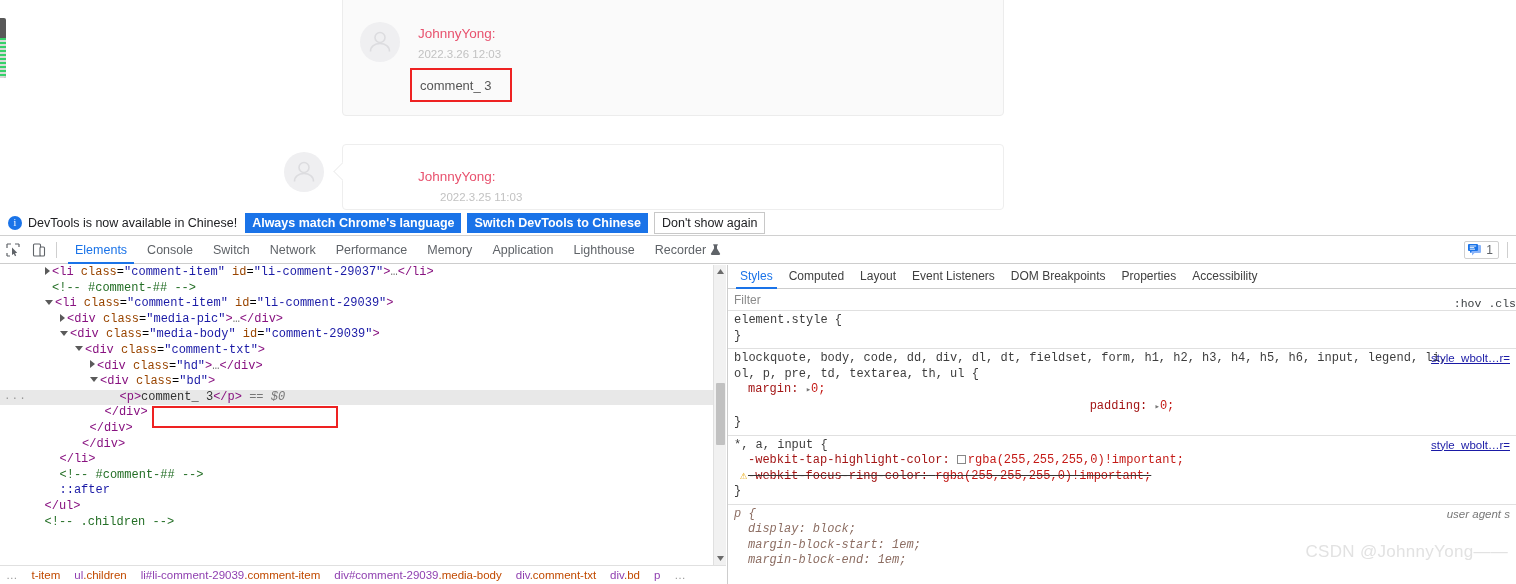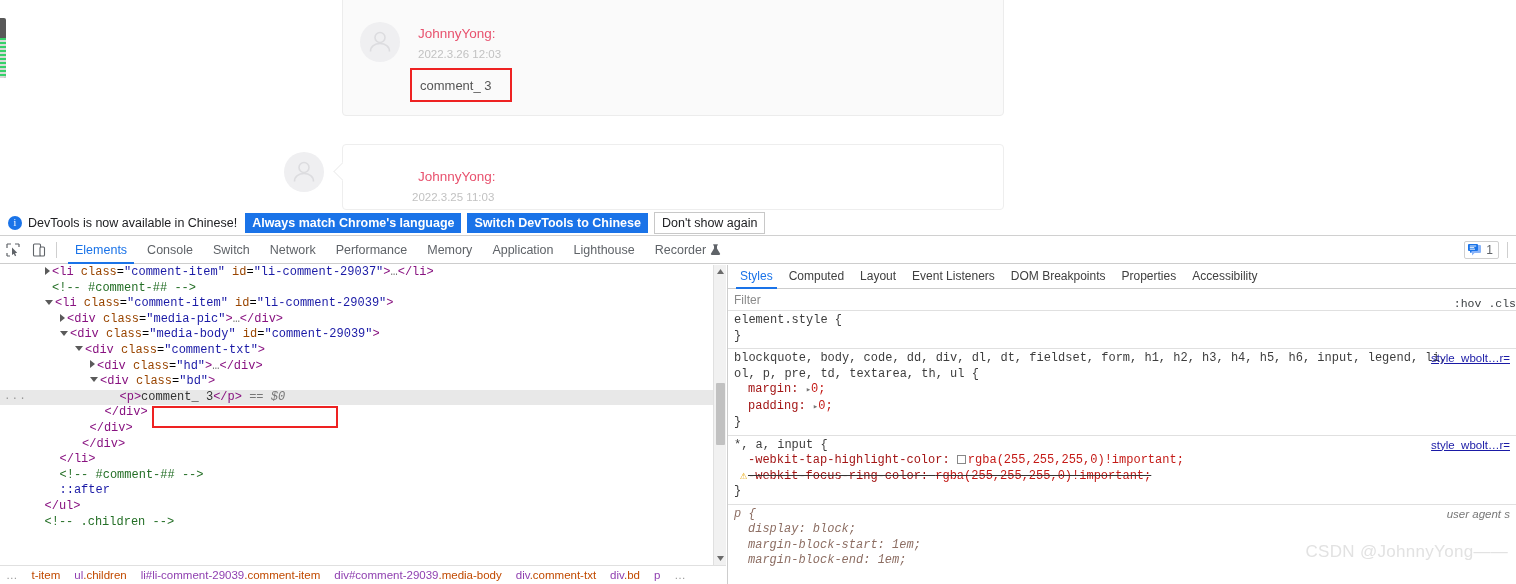--- a/index.html
+++ b/index.html
@@ -56,21 +56,21 @@
     position:absolute; font-size:13.5px; color:#e8526e;
     font-family:"Liberation Sans", sans-serif;
   }
   .cmt-date {
     position:absolute; font-size:11.5px; color:#c2c2c2;
   }
   .cmt-body {
     position:absolute; font-size:13px; color:#555555;
   }
   .n1{ left:418px; top:26px; } .d1{ left:418px; top:48px; } .b1{ left:420px; top:78px; }
-  .n2{ left:418px; top:169px; } .d2{ left:412px; top:191px; }
+  .n2{ left:418px; top:169px; } .d2{ left:440px; top:191px; }
 
   .redbox {
     position:absolute; border:2px solid #ee2222; background:transparent;
   }
   .redbox-1 { left:410px; top:68px; width:102px; height:34px; }
   .redbox-2 { left:152px; top:406px; width:186px; height:22px; }
 
   
   .notif-bar {
     position:absolute; left:0; top:210px; width:1516px; height:26px;
@@ -402,21 +402,21 @@
   <div id="styles-rules">
       <div class="css-block">
         <div class="sel-txt" style="white-space:pre-wrap">element.style {</div>
         <div class="sel-txt">}</div>
       </div>
       <div class="css-block">
         <div class="link">style_wbolt…r=</div>
         <div class="sel-txt" style="white-space:pre-wrap">blockquote, body, code, dd, div, dl, dt, fieldset, form, h1, h2, h3, h4, h5, h6, input, legend, li,
 ol, p, pre, td, textarea, th, ul {</div>
         <div style="padding-left:14px;position:relative;"><span><span class="prop">margin:</span> <span class="arr">▸</span><span class="pval">0;</span></span></div>
-        <div style="padding-left:14px;position:relative;"><span><span class="prop">padding:</span> <span class="arr">▸</span><span class="pval">0;</span></span></div>
+        <div style="padding-left:14px;position:relative;text-align:center;"><span><span class="prop">padding:</span> <span class="arr">▸</span><span class="pval">0;</span></span></div>
         <div class="sel-txt">}</div>
       </div>
       <div class="css-block">
         <div class="link">style_wbolt…r=</div>
         <div class="sel-txt" style="white-space:pre-wrap">*, a, input {</div>
         <div style="padding-left:14px;position:relative;"><span><span class="prop">-webkit-tap-highlight-color:</span> <span class="swatch"></span><span class="pval">rgba(255,255,255,0)!important;</span></span></div>
         <div style="padding-left:14px;position:relative;"><span class="warn-ico">⚠</span><span class="strike"><span class="prop">-webkit-focus-ring-color:</span> <span class="pval">rgba(255,255,255,0)!important;</span></span></div>
         <div class="sel-txt">}</div>
       </div>
       <div class="css-block nb">

